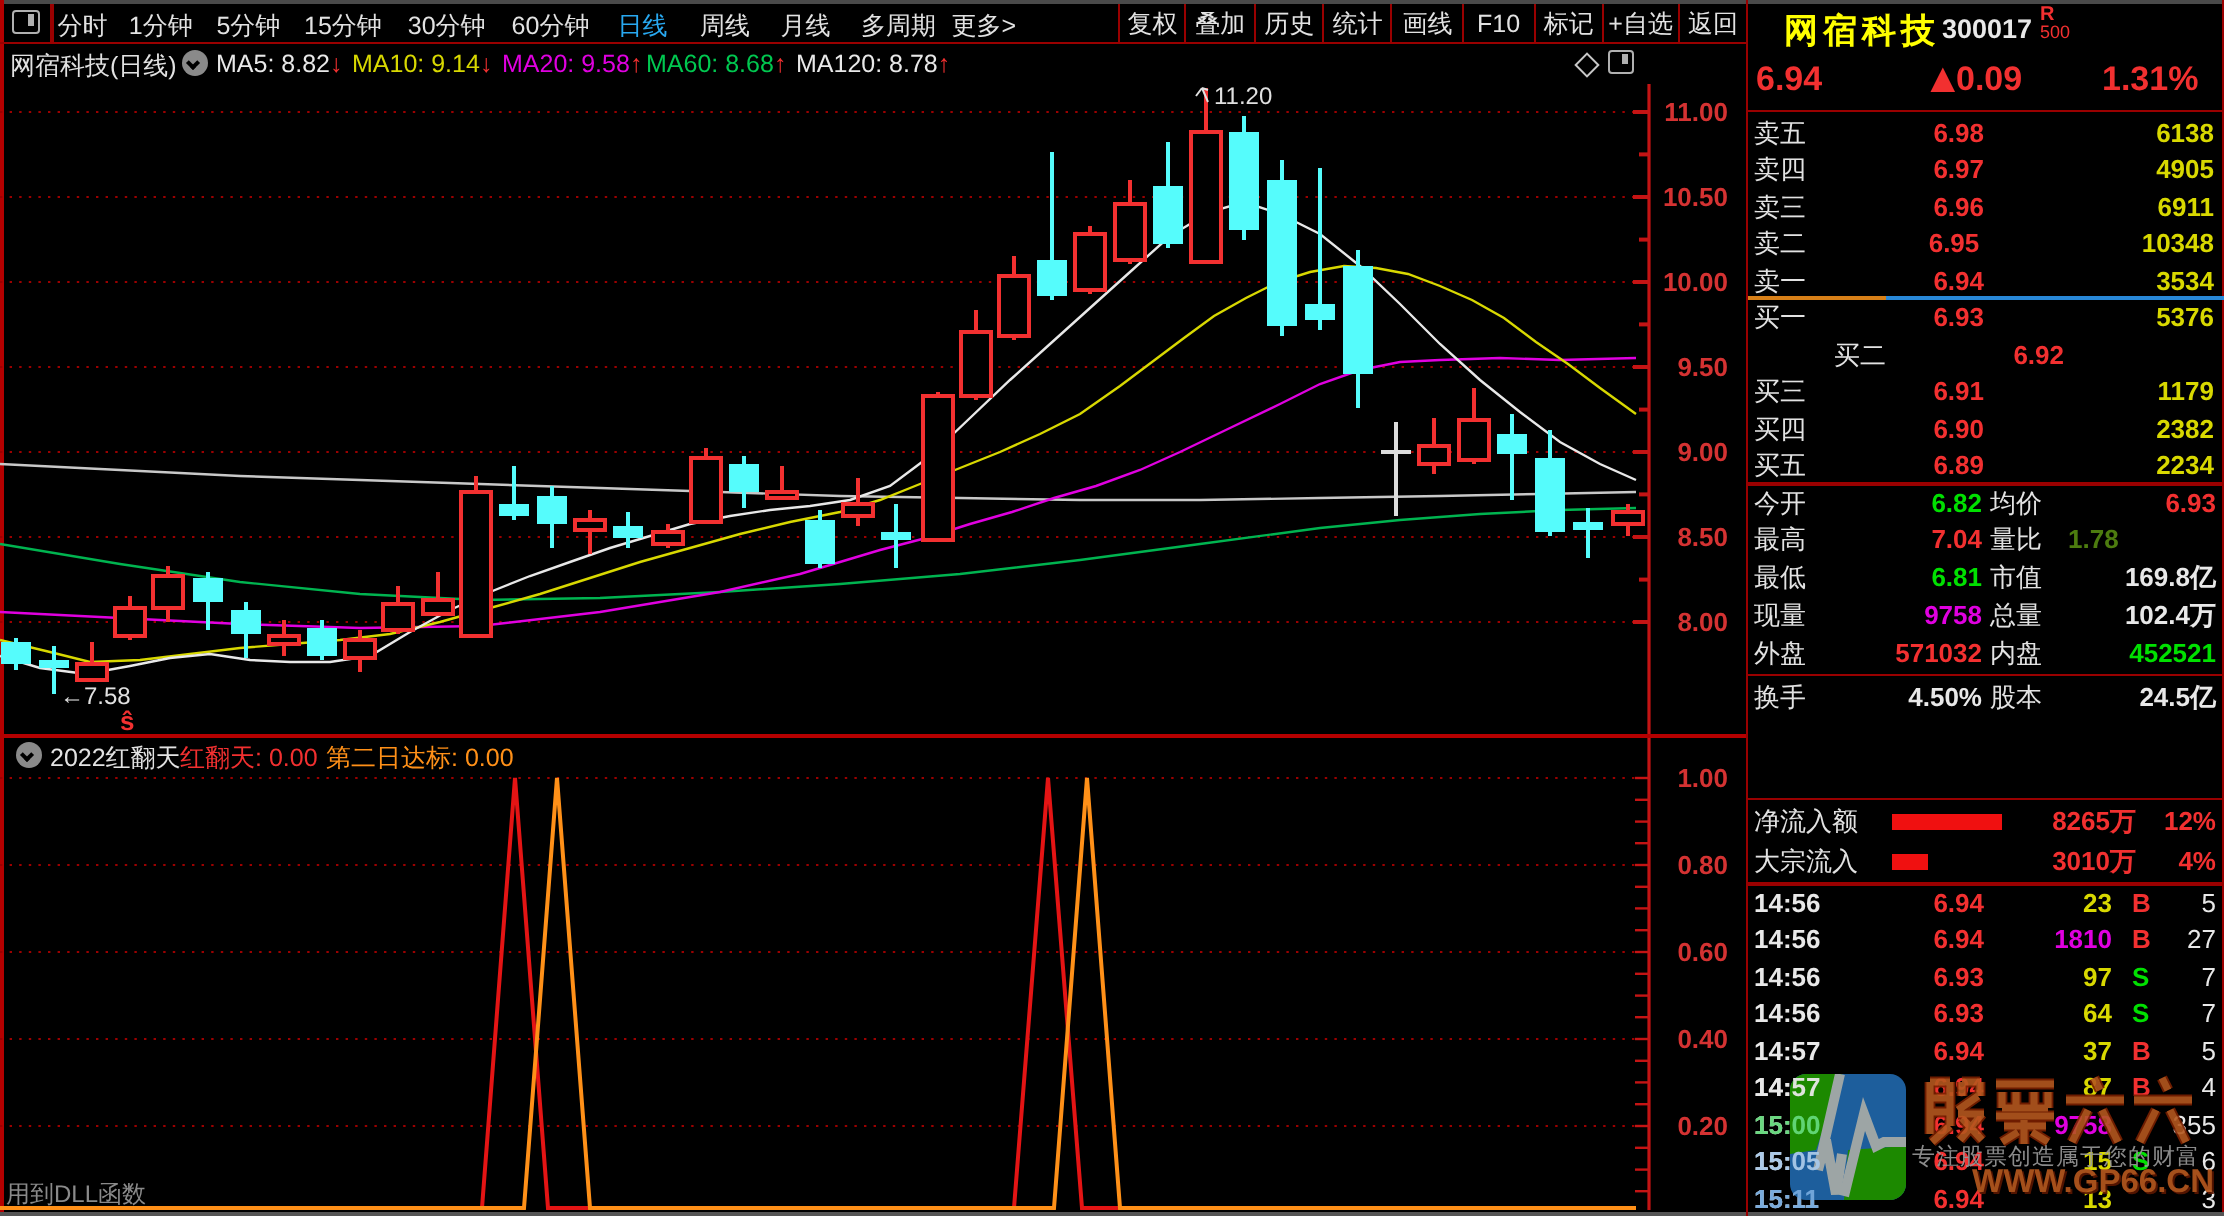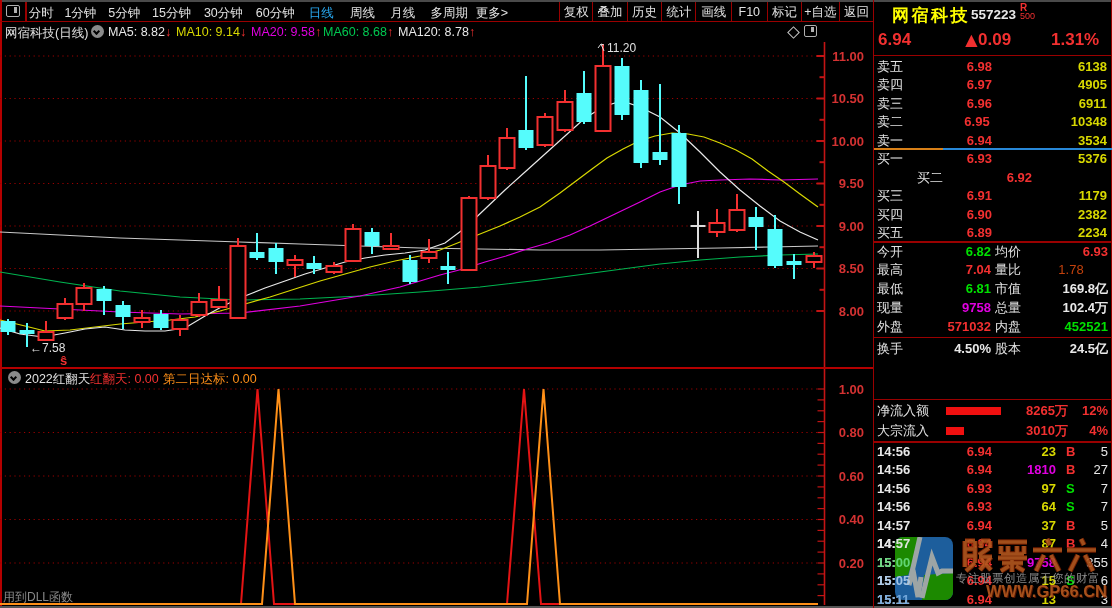--- a/index.html
+++ b/index.html
@@ -244,21 +244,21 @@
       </span>
 <span class="abs" style="left:25px;top:1px;color:#e2e2e2;white-space:nowrap;">2022红翻天</span>
 <span class="abs" style="left:90px;top:1px;color:#f23030;white-space:nowrap;">红翻天: 0.00</span>
 <span class="abs" style="left:163px;top:1px;color:#ff9018;white-space:nowrap;">第二日达标: 0.00</span>
 </div>
 <span class="abs" style="left:3px;top:589px;color:#8a8a8a;font-size:12px;white-space:nowrap;">用到DLL函数</span>
 <div class="abs" style="left:874px;top:0;width:238px;height:608px;font-size:13px;">
       <div class="abs" style="left:-1.5px;top:0;width:1.5px;height:608px;background:#9a0000;"></div>
       <div class="abs" style="left:0;top:0;width:238px;height:56px;border-bottom:1.5px solid #9a0000;">
 <span class="abs" style="left:18px;top:4px;color:#ffff00;font-size:17px;font-weight:bold;letter-spacing:2.5px;">网宿科技</span>
-<span class="abs" style="left:97px;top:7px;color:#e8e8e8;font-size:13.5px;font-weight:bold;">557223</span>
+<span class="abs" style="left:97px;top:7px;color:#e8e8e8;font-size:13.5px;font-weight:bold;">300017</span>
 <span class="abs" style="left:146px;top:2px;color:#f23030;font-size:10px;font-weight:bold;">R</span>
 <span class="abs" style="left:146px;top:11px;color:#f23030;font-size:9px;">500</span>
 <span class="abs" style="left:4px;top:30px;color:#f23030;font-size:17px;font-weight:bold;">6.94</span>
 <span class="abs" style="left:87px;top:31px;color:#f23030;font-size:21px;font-weight:bold;line-height:17px;">▲</span>
         <span class="abs" style="left:104px;top:30px;color:#f23030;font-size:17px;font-weight:bold;">0.09</span>
 <span class="abs" style="left:177px;top:30px;color:#f23030;font-size:17px;font-weight:bold;">1.31%</span>
 </div>
       <div class="abs" style="left:0;top:57.5px;width:238px;height:18.5px;line-height:18.5px;">
 <span class="abs" style="left:3px;color:#e2e2e2;">卖五</span>
 <span class="abs" style="left:88px;width:30px;text-align:right;color:#f23030;font-weight:bold;">6.98</span>
@@ -315,21 +315,21 @@
       <div class="abs" style="left:0;top:242.5px;width:238px;height:18.8px;line-height:18.8px;">
 <span class="abs" style="left:3px;color:#e2e2e2;">今开</span>
 <span class="abs" style="left:55px;width:62px;text-align:right;color:#00e000;font-weight:bold;">6.82</span>
 <span class="abs" style="left:121px;color:#e2e2e2;">均价</span>
 <span class="abs" style="left:160px;width:74px;text-align:right;color:#f23030;font-weight:bold;">6.93</span>
 </div>
       <div class="abs" style="left:0;top:261.3px;width:238px;height:18.8px;line-height:18.8px;">
 <span class="abs" style="left:3px;color:#e2e2e2;">最高</span>
 <span class="abs" style="left:55px;width:62px;text-align:right;color:#f23030;font-weight:bold;">7.04</span>
 <span class="abs" style="left:121px;color:#e2e2e2;">量比</span>
-<span class="abs" style="left:160px;width:74px;text-align:center;color:#c2410c;font-weight:normal;">1.78</span>
+<span class="abs" style="left:160px;width:74px;text-align:left;color:#4d7c0f;font-weight:bold;">1.78</span>
 </div>
       <div class="abs" style="left:0;top:280.1px;width:238px;height:18.8px;line-height:18.8px;">
 <span class="abs" style="left:3px;color:#e2e2e2;">最低</span>
 <span class="abs" style="left:55px;width:62px;text-align:right;color:#00e000;font-weight:bold;">6.81</span>
 <span class="abs" style="left:121px;color:#e2e2e2;">市值</span>
 <span class="abs" style="left:160px;width:74px;text-align:right;color:#e8e8e8;font-weight:bold;">169.8亿</span>
 </div>
       <div class="abs" style="left:0;top:298.9px;width:238px;height:18.8px;line-height:18.8px;">
 <span class="abs" style="left:3px;color:#e2e2e2;">现量</span>
 <span class="abs" style="left:55px;width:62px;text-align:right;color:#e000e0;font-weight:bold;">9758</span>

